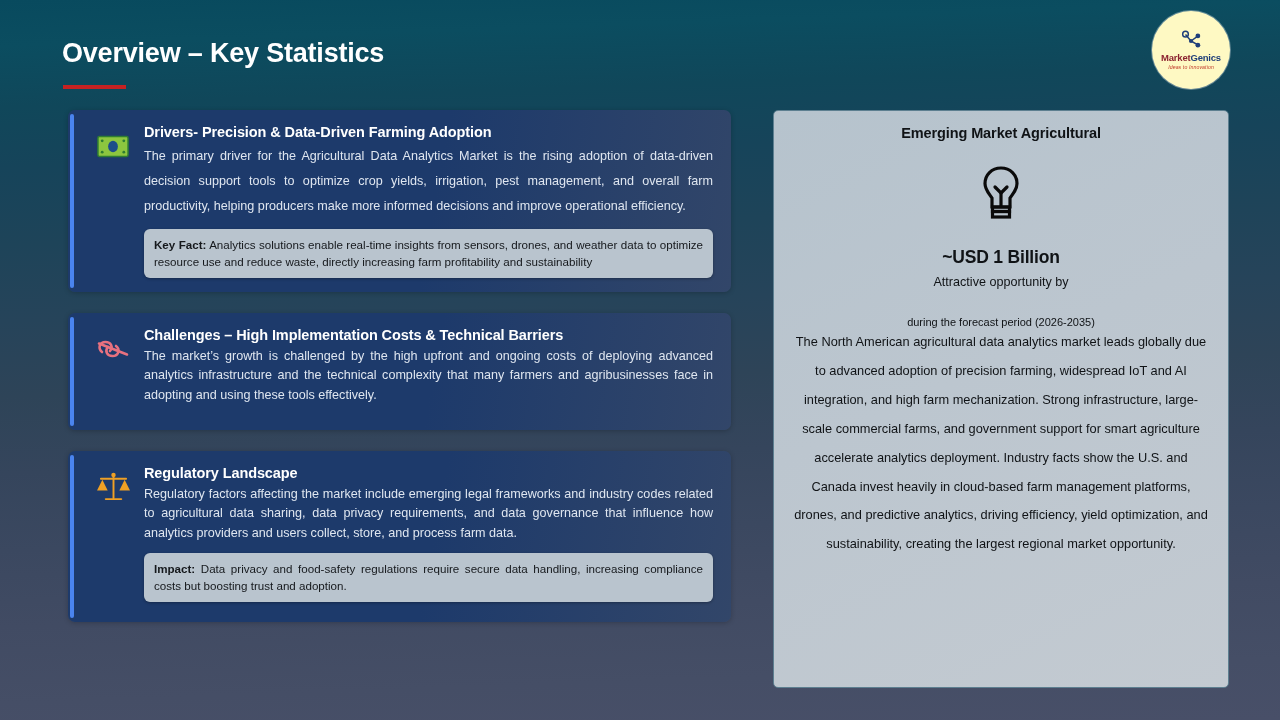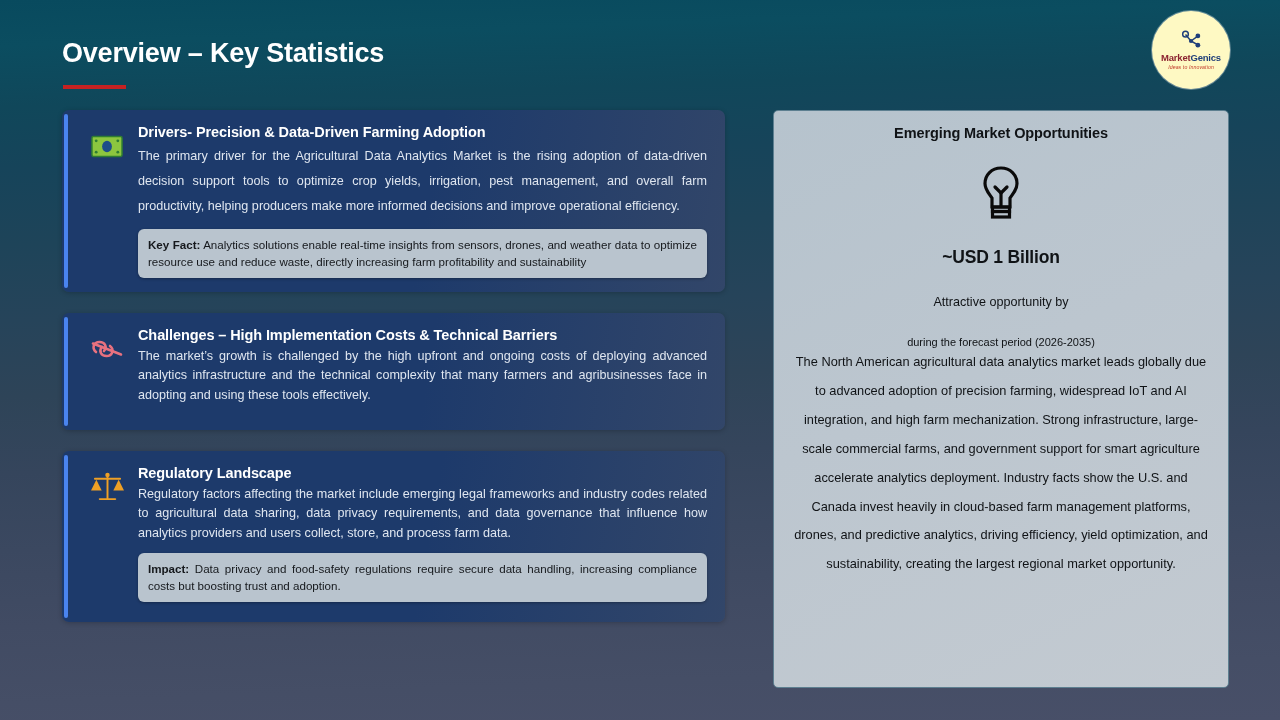--- a/index.html
+++ b/index.html
@@ -43,21 +43,21 @@
     letter-spacing: -0.2px; line-height: 1;
   }
   .logo-name .gen { color: #1f3f7a; }
   .logo-tag {
     font-size: 5.2px; color: #c0392b; letter-spacing: 0.1px;
     margin-top: 1.5px; font-style: italic;
   }
 
   
   .left-col {
-    position: absolute; left: 62px; top: 110px;
+    position: absolute; left: 68px; top: 110px;
     width: 663px;
   }
   .card {
     position: relative;
     background: linear-gradient(100deg, #1d3a6b 0%, #1d3a6b 55%, #324669 100%);
     border-radius: 7px;
     padding: 14px 18px 14px 76px;
     overflow: hidden;
     box-shadow: 0 1px 5px rgba(0,0,0,0.22);
   }
@@ -104,21 +104,21 @@
     background: linear-gradient(155deg, #b6c3cd 0%, #bcc6cf 45%, #c3cad1 100%);
     border: 1px solid #5d7f90;
     border-radius: 5px;
     padding: 14px 16px;
     text-align: center;
     color: #101316;
   }
   .rp-title { font-size: 14.5px; font-weight: bold; letter-spacing: -0.1px; }
   .rp-bulb { margin: 24px 0 26px; display: flex; justify-content: center; }
   .rp-value { font-size: 17.5px; font-weight: bold; letter-spacing: -0.2px; }
-  .rp-sub { font-size: 12.6px; margin-top: 27px; }
+  .rp-sub { font-size: 12.6px; margin-top: 7px; }
   .rp-region { font-size: 17px; font-weight: bold; margin-top: 17px; letter-spacing: 0.1px; }
   .rp-period { font-size: 11px; margin-top: 27px; }
   .rp-para {
     font-size: 12.8px; line-height: 2.26;
     padding: 0 4px;
   }
 </style>
 </head>
 <body>
 
@@ -189,21 +189,21 @@
     <div class="card-title">Regulatory Landscape</div>
     <div class="card-body">Regulatory factors affecting the market include emerging legal frameworks and industry codes related to agricultural data sharing, data privacy requirements, and data governance that influence how analytics providers and users collect, store, and process farm data.</div>
     <div class="callout">
       <b>Impact:</b><span> Data privacy and food-safety regulations require secure data handling, increasing compliance costs but boosting trust and adoption.</span>
     </div>
   </div>
 
 </div>
 
 <div class="right-panel">
-  <div class="rp-title">Emerging Market Opportunities</div>
+  <div class="rp-title">Emerging Market Agricultural</div>
   <div class="rp-bulb">
     <svg viewBox="0 0 44 56" width="44" height="56">
       <path d="M22 3 C12.5 3 6 10 6 18.5 C6 25 10.5 29 13 33 L13 42 L31 42 L31 33 C33.5 29 38 25 38 18.5 C38 10 31.5 3 22 3 Z" fill="none" stroke="#0a0a0a" stroke-width="3.2"></path>
       <path d="M16 22 L22 28 L28 22" fill="none" stroke="#0a0a0a" stroke-width="3.2" stroke-linecap="round" stroke-linejoin="round"></path>
       <line x1="22" y1="28" x2="22" y2="42" stroke="#0a0a0a" stroke-width="3.2"></line>
       <rect x="13.5" y="42" width="17" height="4.5" fill="none" stroke="#0a0a0a" stroke-width="3.2"></rect>
       <rect x="13.5" y="46.5" width="17" height="5.5" fill="none" stroke="#0a0a0a" stroke-width="3.2"></rect>
     </svg>
   </div>
   <div class="rp-value">~USD 1 Billion</div>

